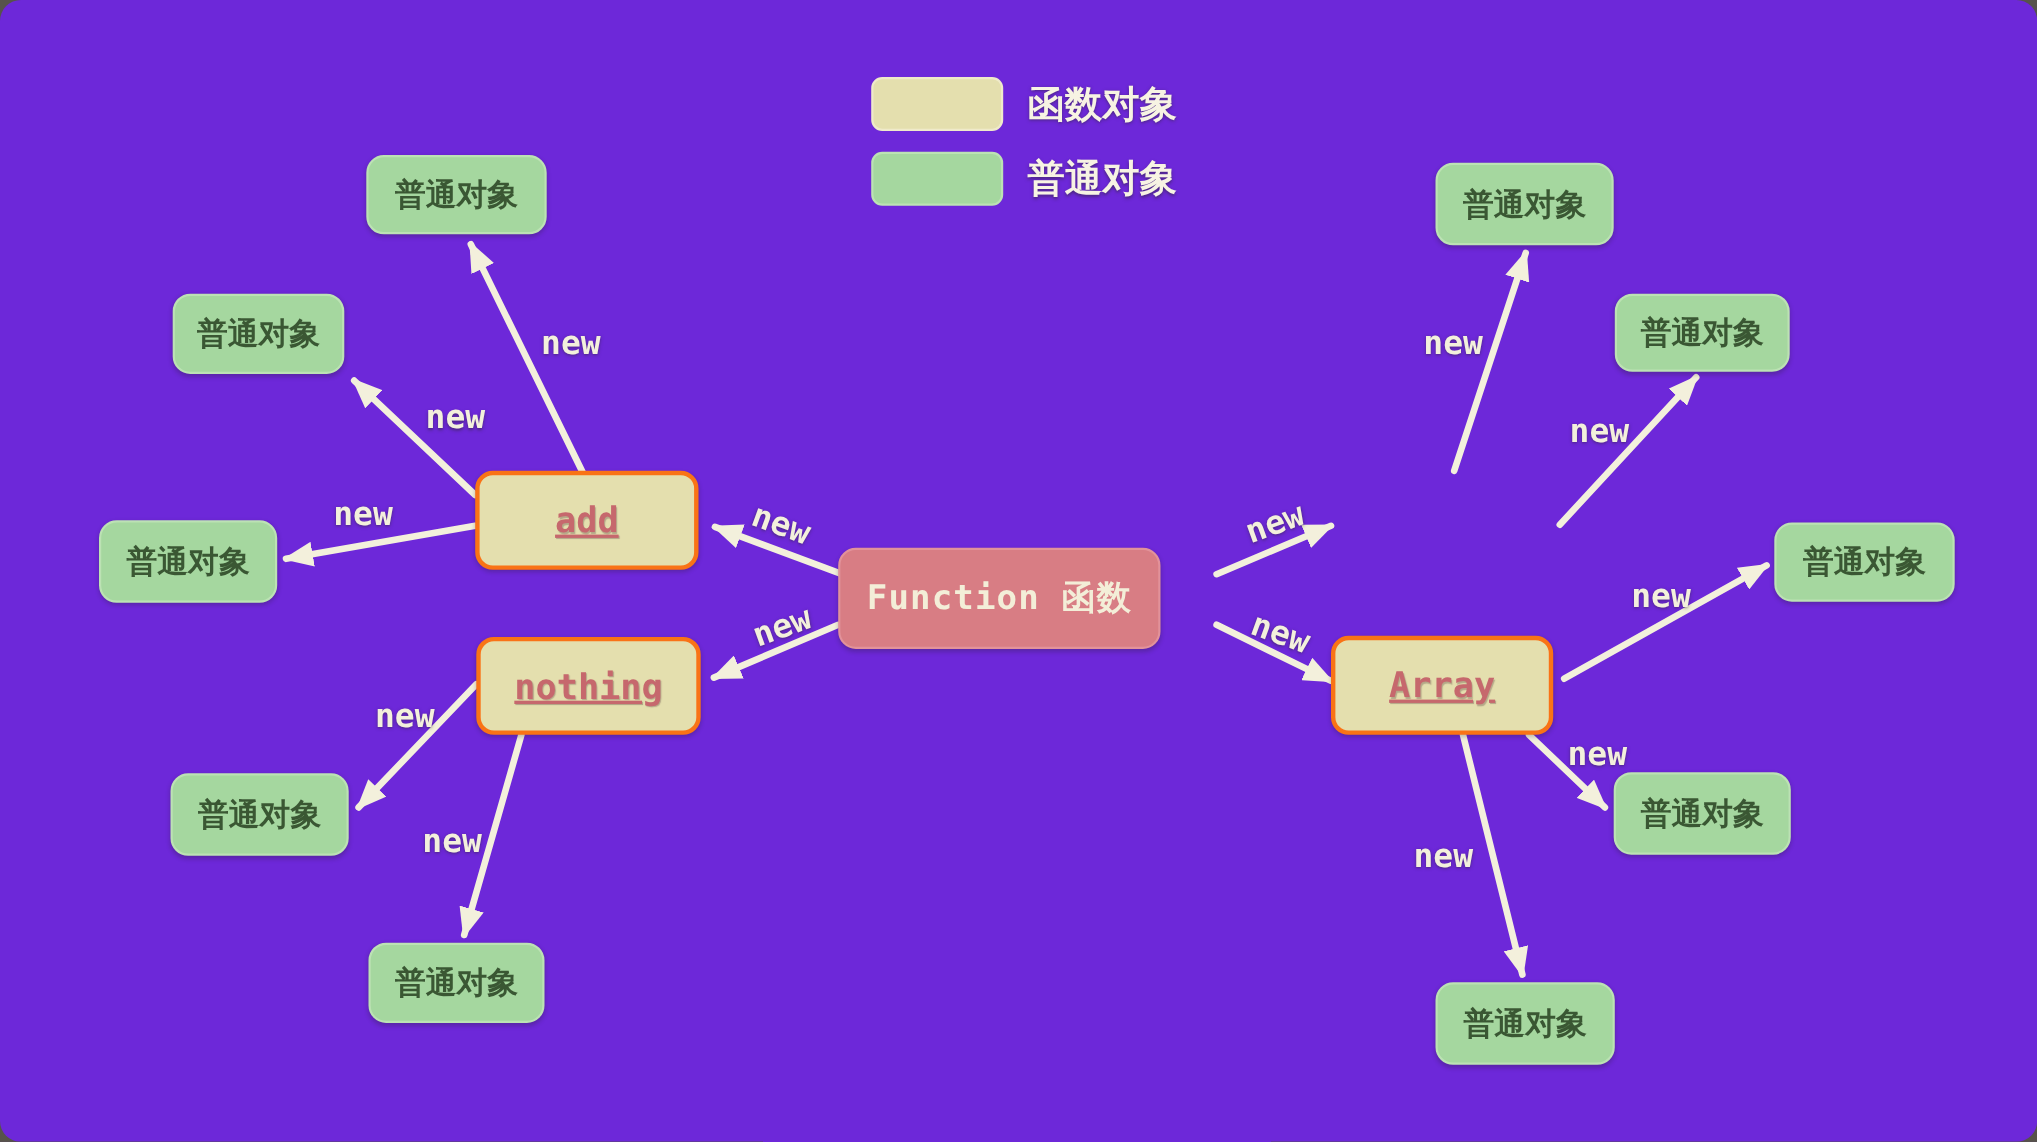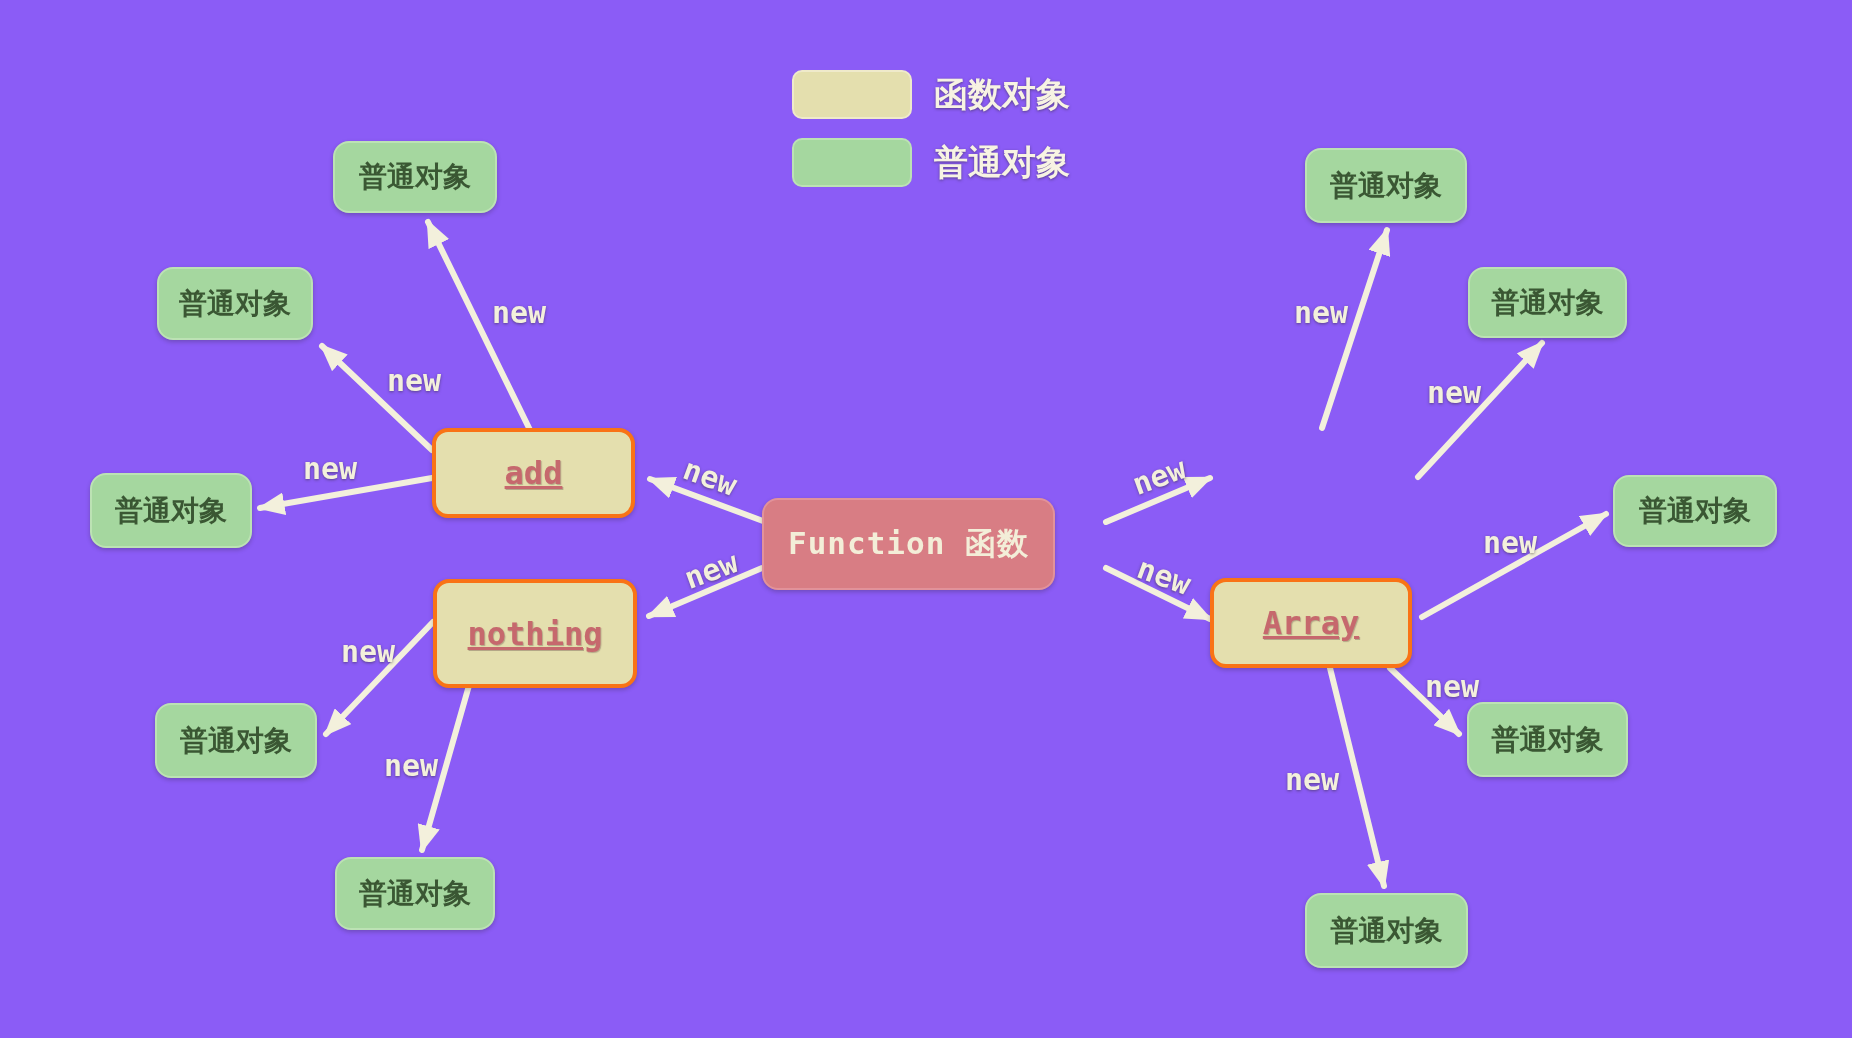--- a/index.html
+++ b/index.html
@@ -1,17 +1,17 @@
 <!DOCTYPE html>
 <html><head>
 <meta charset="utf-8">
 <style>
   html,body{margin:0;padding:0;background:#57534b;}
-  .canvas{position:relative;width:1852px;height:1038px;background:#8b5cf6;overflow:hidden;
-          font-family:"Liberation Sans",sans-serif;}
+  .canvas{position:relative;width:1852px;height:1038px;background:#6d28d9;overflow:hidden;
+          font-family:"Liberation Sans",sans-serif;border-radius:19px;}
   .edges-layer{position:absolute;left:0;top:0;width:1852px;height:1038px;pointer-events:none;}
   .edge-line{stroke:#f3f0dc;stroke-width:6;stroke-linecap:round;}
 
   .node{position:absolute;display:flex;align-items:center;justify-content:center;
         border-radius:16px;box-sizing:border-box;box-shadow:0 2px 4px rgba(30,28,22,.25);}
   .node span{white-space:nowrap;}
   .node--func{background:#e4dfae;border:4px solid #f97316;color:#c6686d;
         font:bold 32px "DejaVu Sans Mono","Liberation Mono",monospace;
         text-shadow:1px 1px 1px rgba(92,62,62,.35);text-decoration:underline;}
   .node--root{background:#d87d84;border:2px solid #e2929a;color:#f3eed8;
@@ -82,21 +82,21 @@
     <div class="edge-label" style="left: 1454px; top: 392px;">new</div>
     <div class="edge-label" style="left: 1510px; top: 542px;">new</div>
     <div class="edge-label" style="left: 1452px; top: 686px;">new</div>
     <div class="edge-label" style="left: 1312px; top: 779px;">new</div>
     <div class="node node--root" style="left: 762px; top: 498px; width: 293px; height: 92px;">
       <span>Function 函数</span>
     </div>
     <div class="node node--func" style="left: 432px; top: 428px; width: 203px; height: 90px;">
       <span>add</span>
     </div>
-    <div class="node node--func" style="left: 433px; top: 579px; width: 204px; height: 109px; justify-content: center;">
+    <div class="node node--func" style="left: 433px; top: 579px; width: 204px; height: 89px; justify-content: center;">
       <span>nothing</span>
     </div>
     <div class="node node--func" style="left: 1162px; top: 578px; width: 202px; height: 90px; margin-left: 48px;">
       <span>Array</span>
     </div>
     <div class="node node--plain" style="left: 333px; top: 141px; width: 164px; height: 72px;">
       <span>普通对象</span>
     </div>
     <div class="node node--plain" style="left: 157px; top: 267px; width: 156px; height: 73px;">
       <span>普通对象</span>

